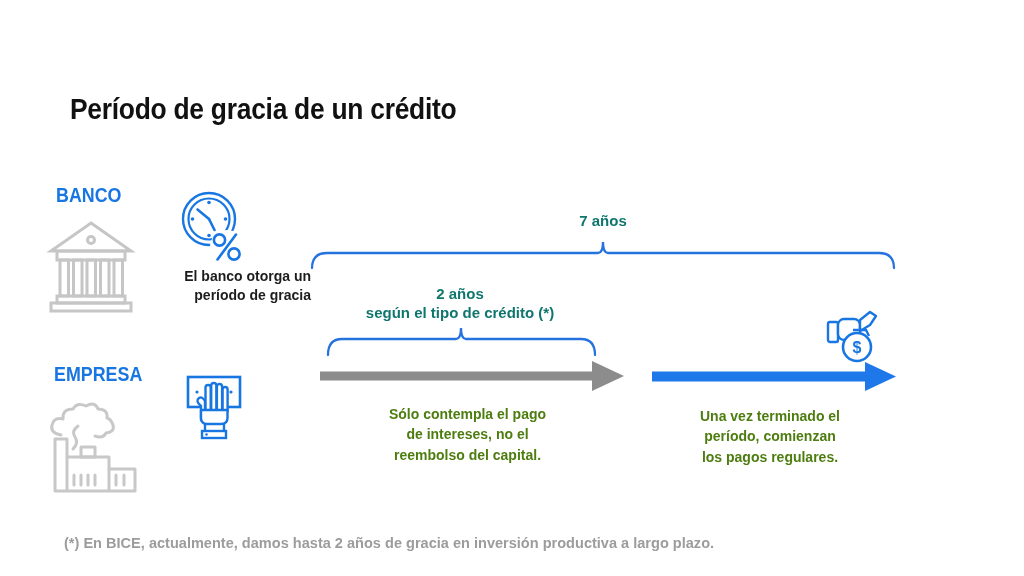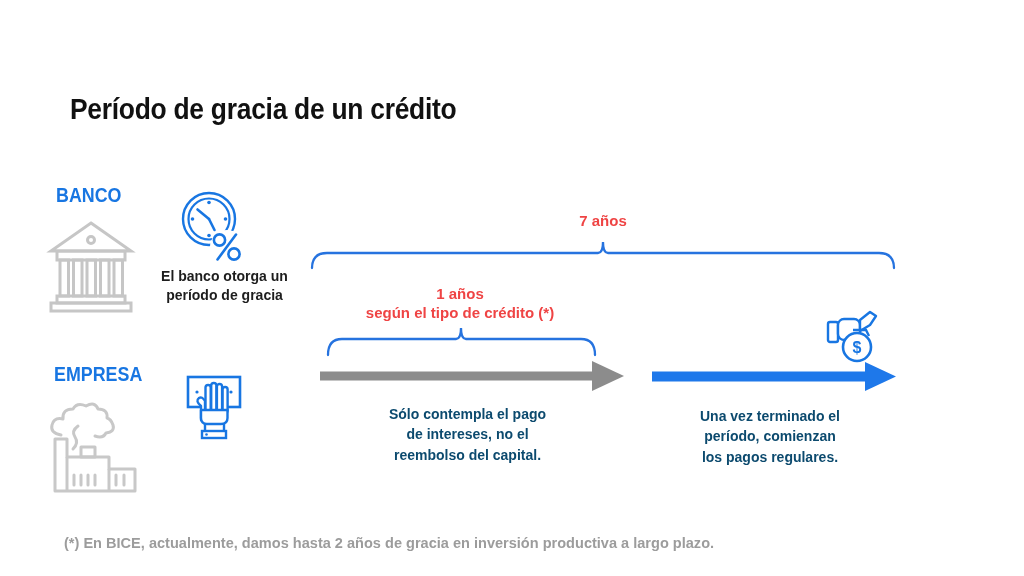--- a/index.html
+++ b/index.html
@@ -14,25 +14,25 @@
   }
   .actor-label{
     font-size:21px;font-weight:bold;color:#1876E2;
     transform:scaleX(0.85);transform-origin:left top;white-space:nowrap;
   }
   .cap{
     font-size:14px;font-weight:bold;color:#1d1d1d;text-align:center;
     line-height:1.35;white-space:pre-line;
   }
   .span-label{
-    font-size:15px;font-weight:bold;color:#ef4444;text-align:center;
+    font-size:15px;font-weight:bold;color:#0f766e;text-align:center;
     line-height:1.25;white-space:pre-line;
   }
   .note{
-    font-size:14px;font-weight:bold;color:#0c4a6e;text-align:center;
+    font-size:14px;font-weight:bold;color:#4d7c0f;text-align:center;
     line-height:1.45;white-space:pre-line;
   }
   .end-label{
     font-size:14.5px;font-weight:normal;color:#1d1d1d;text-align:left;
     line-height:1.3;white-space:pre-line;
   }
   .footnote{
     left:64px;top:486px;font-size:15px;font-weight:bold;color:#9C9C9C;
     transform:scaleX(0.97);transform-origin:left top;white-space:nowrap;
   }
@@ -74,21 +74,21 @@
       </g>
       <path d="M28 30 L16.5 20.5" stroke="#1876E2" stroke-width="2.6" stroke-linecap="round"></path>
       <path d="M28 30 L33.5 41" stroke="#1876E2" stroke-width="2.6" stroke-linecap="round"></path>
       <circle cx="46" cy="58" r="17" fill="#ffffff" stroke="none"></circle>
       <circle cx="38.5" cy="51" r="5.6" stroke="#1876E2" stroke-width="2.6"></circle>
       <circle cx="53" cy="65" r="5.6" stroke="#1876E2" stroke-width="2.6"></circle>
       <path d="M55 45.5 L36.5 70.5" stroke="#1876E2" stroke-width="2.6" stroke-linecap="round"></path>
     </svg>
   </div>
 
-  <div class="abs cap" style="left:132px;top:219px;width:185px;">El banco otorga un
+  <div class="abs cap" style="left:126px;top:219px;width:185px;text-align:right;">El banco otorga un
 período de gracia</div>
 
   <div class="abs actor-label" style="left:54px;top:314px;">EMPRESA</div>
 
   <div class="abs" style="left:45px;top:351px;">
     <svg width="96" height="102" viewBox="0 0 96 102" fill="none" stroke="#C8C8C8" stroke-width="3" stroke-linejoin="round">
       <path d="M10 92 L10 40 L22 40 L22 58 L64 58 L64 70 L90 70 L90 92 Z"></path>
       <path d="M22 58 L22 92"></path>
       <path d="M64 70 L64 92"></path>
       <rect x="36" y="48" width="14" height="10"></rect>
@@ -121,21 +121,21 @@
 
 
   <div class="abs span-label" style="left:543px;top:164px;width:120px;">7 años</div>
 
   <div class="abs" style="left:310px;top:191px;">
     <svg width="586" height="32" viewBox="0 0 586 32" fill="none">
       <path d="M2 29 Q2 14 17 14 L288 14 Q293 14 293 3 Q293 14 298 14 L569 14 Q584 14 584 29" stroke="#2673DF" stroke-width="2.3" stroke-linecap="round"></path>
     </svg>
   </div>
 
-  <div class="abs span-label" style="left:335px;top:237px;width:250px;">1 años
+  <div class="abs span-label" style="left:335px;top:237px;width:250px;">2 años
 según el tipo de crédito (*)</div>
 
   <div class="abs" style="left:326px;top:276px;">
     <svg width="271" height="34" viewBox="0 0 271 34" fill="none">
       <path d="M2 31 Q2 15 16 15 L130 15 Q135 15 135 4 Q135 15 140 15 L255 15 Q269 15 269 31" stroke="#2673DF" stroke-width="2.3" stroke-linecap="round"></path>
     </svg>
   </div>
 
 
   <div class="abs" style="left:826px;top:255px;">

